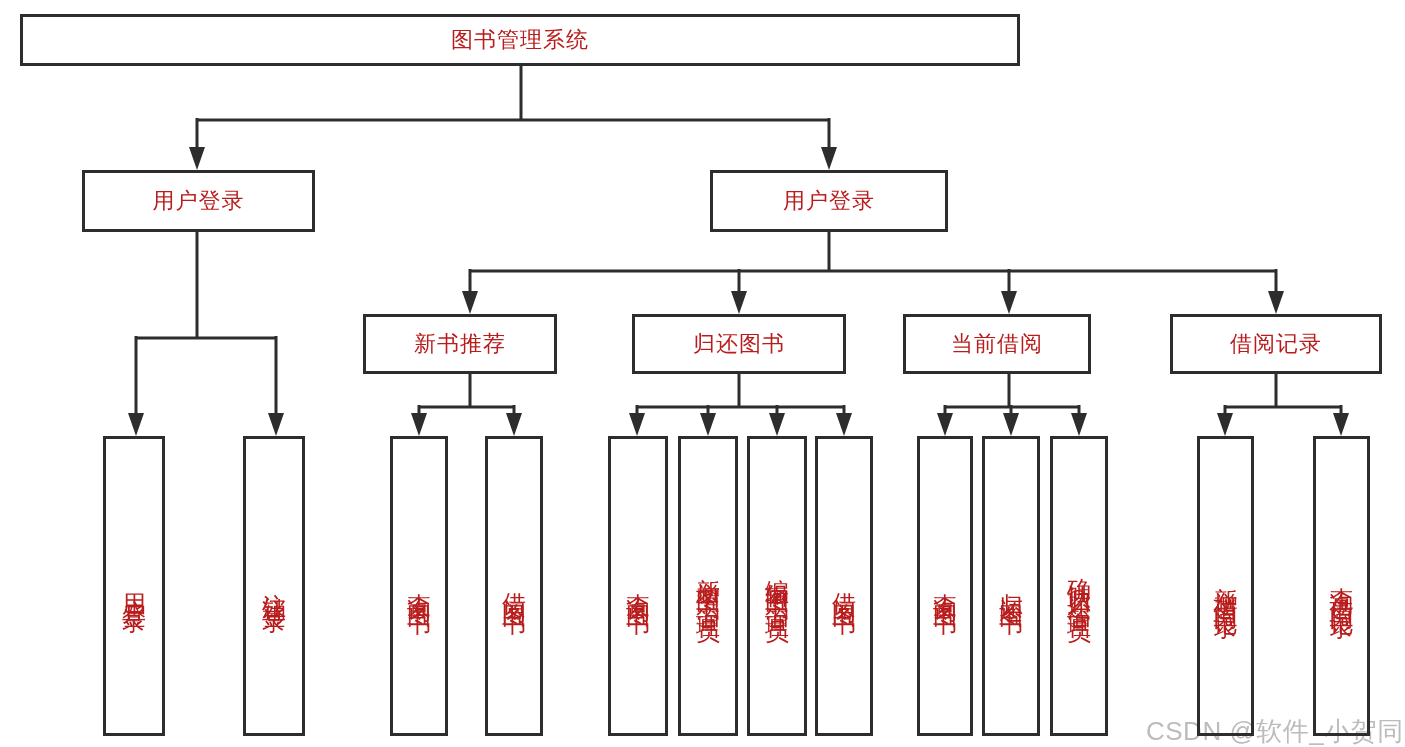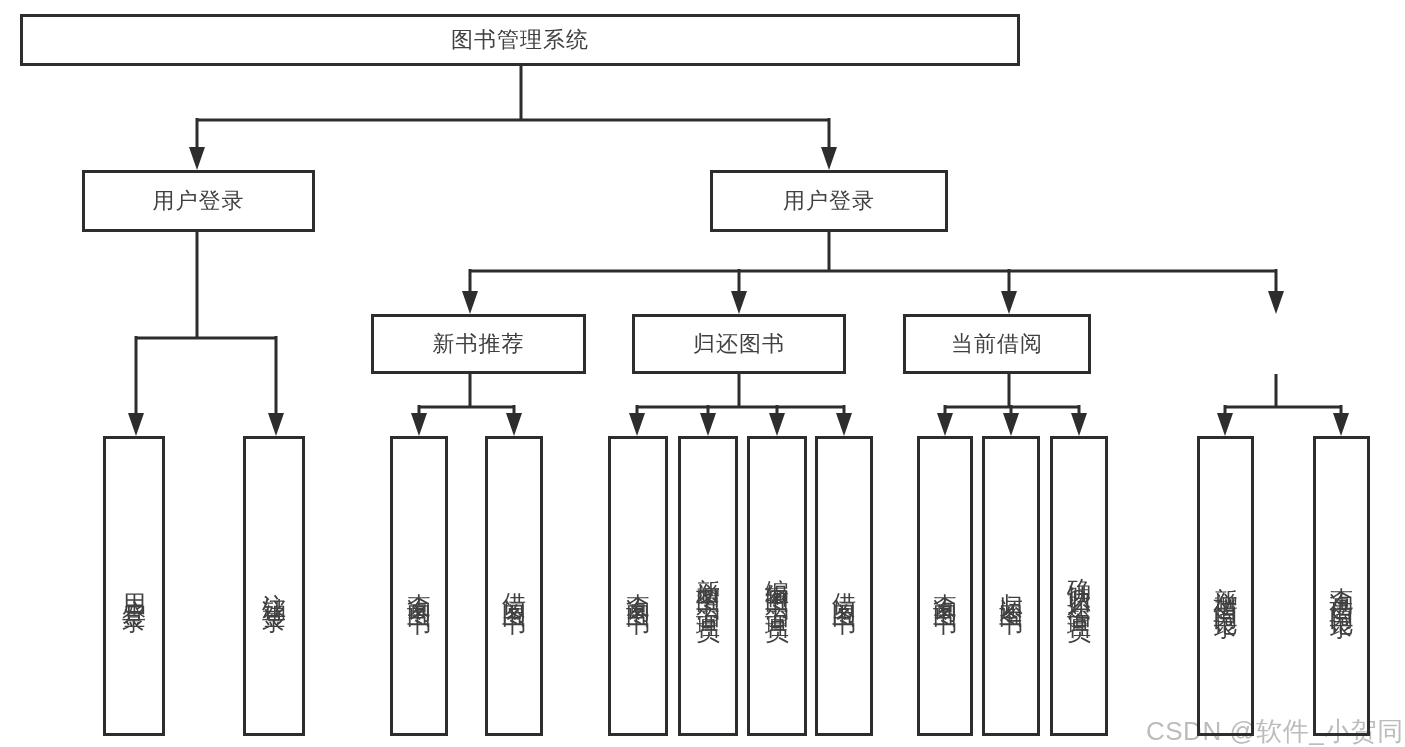--- a/index.html
+++ b/index.html
@@ -10,21 +10,21 @@
     font-family:"Liberation Sans","DejaVu Sans",sans-serif;
     overflow:hidden;
   }
   .connectors{position:absolute;left:0;top:0;pointer-events:none;}
   .node{
     position:absolute;
     box-sizing:border-box;
     border:3px solid #2d2d2d;
     background:transparent;
     display:flex;align-items:center;justify-content:center;
-    color:#404040;
+    color:#b91c1c;
     font-size:22px;
     letter-spacing:1px;
     white-space:nowrap;
   }
   .leaf{
     writing-mode:vertical-rl;
     text-orientation:mixed;
     font-size:24px;
     letter-spacing:6px;
     line-height:1;
@@ -84,23 +84,24 @@
       <polygon points="1217,413 1233,413 1225,436"></polygon>
       <polygon points="1333,413 1349,413 1341,436"></polygon>
     </g>
   </svg>
 
   <div class="node" style="left:20px;top:14px;width:1000px;height:52px">图书管理系统</div>
 
   <div class="node" style="left:82px;top:170px;width:233px;height:62px">用户登录</div>
   <div class="node" style="left:710px;top:170px;width:238px;height:62px">用户登录</div>
 
-  <div class="node" style="left:371px;top:314px;width:215px;height:60px">新书推荐</div>
+  <div class="node" style="left:363px;top:314px;width:194px;height:60px">新书推荐</div>
   <div class="node" style="left:632px;top:314px;width:214px;height:60px">归还图书</div>
   <div class="node" style="left:903px;top:314px;width:188px;height:60px">当前借阅</div>
+  <div class="node" style="left:1170px;top:314px;width:212px;height:60px">借阅记录</div>
 
   <div class="node leaf" style="left:103px;top:436px;width:62px;height:300px">用户登录</div>
   <div class="node leaf" style="left:243px;top:436px;width:62px;height:300px">注销登录</div>
 
   <div class="node leaf" style="left:390px;top:436px;width:58px;height:300px">查询图书</div>
   <div class="node leaf" style="left:485px;top:436px;width:58px;height:300px">借阅图书</div>
 
   <div class="node leaf" style="left:608px;top:436px;width:60px;height:300px">查询图书</div>
   <div class="node leaf" style="left:678px;top:436px;width:60px;height:300px">新增图书（管理员）</div>
   <div class="node leaf" style="left:747px;top:436px;width:60px;height:300px">编辑图书（管理员）</div>

